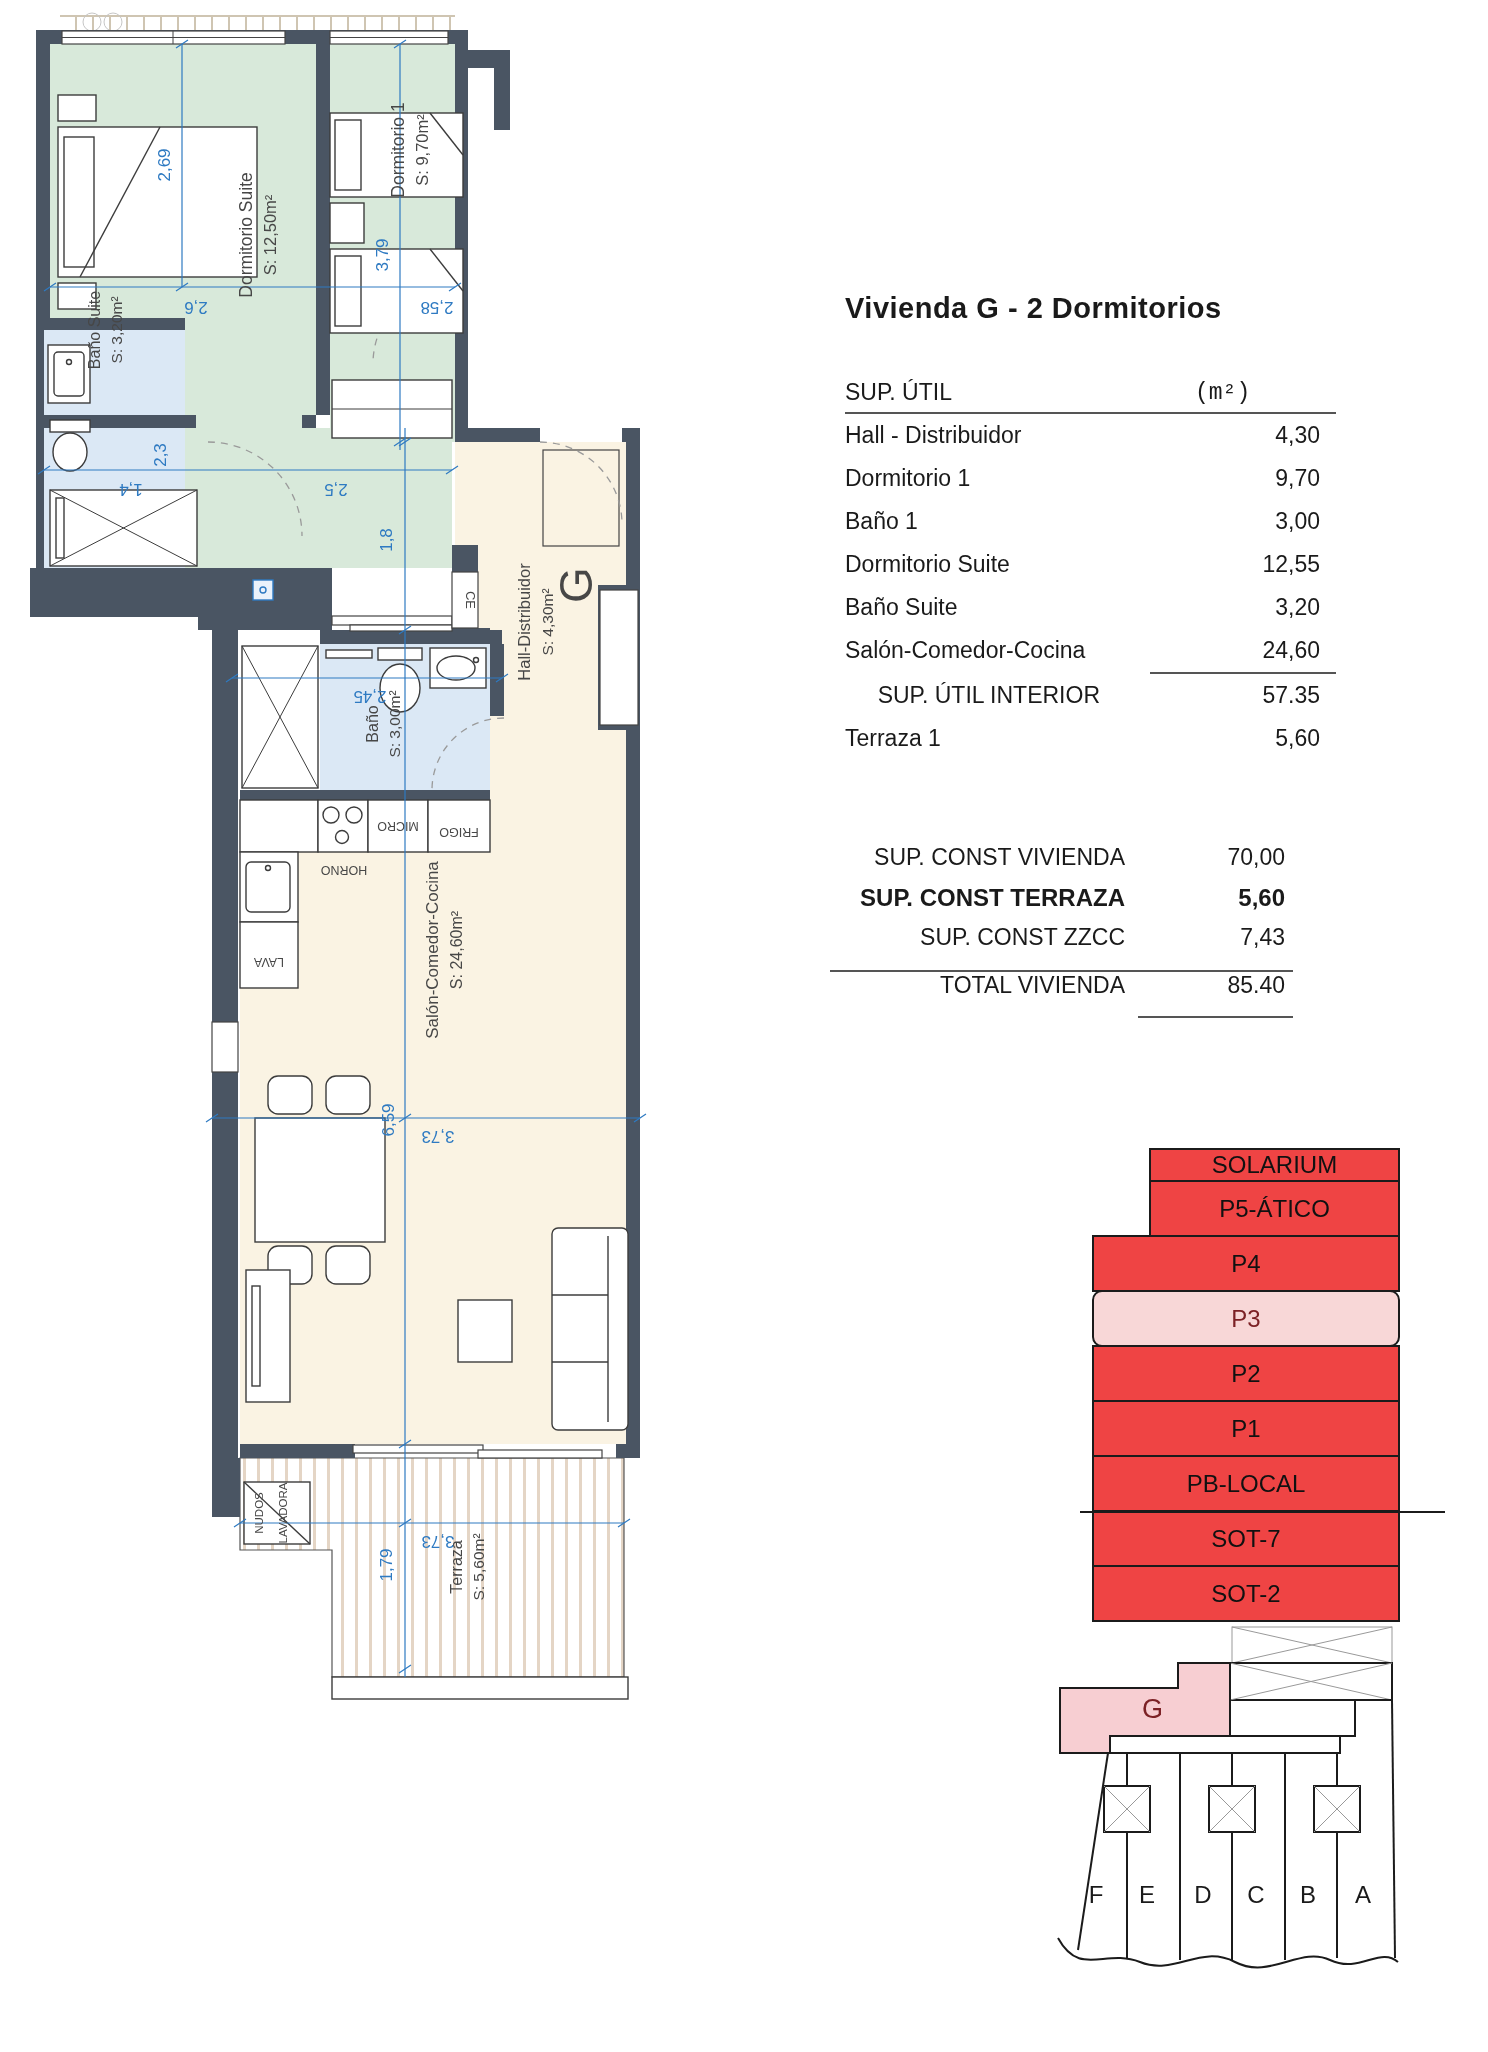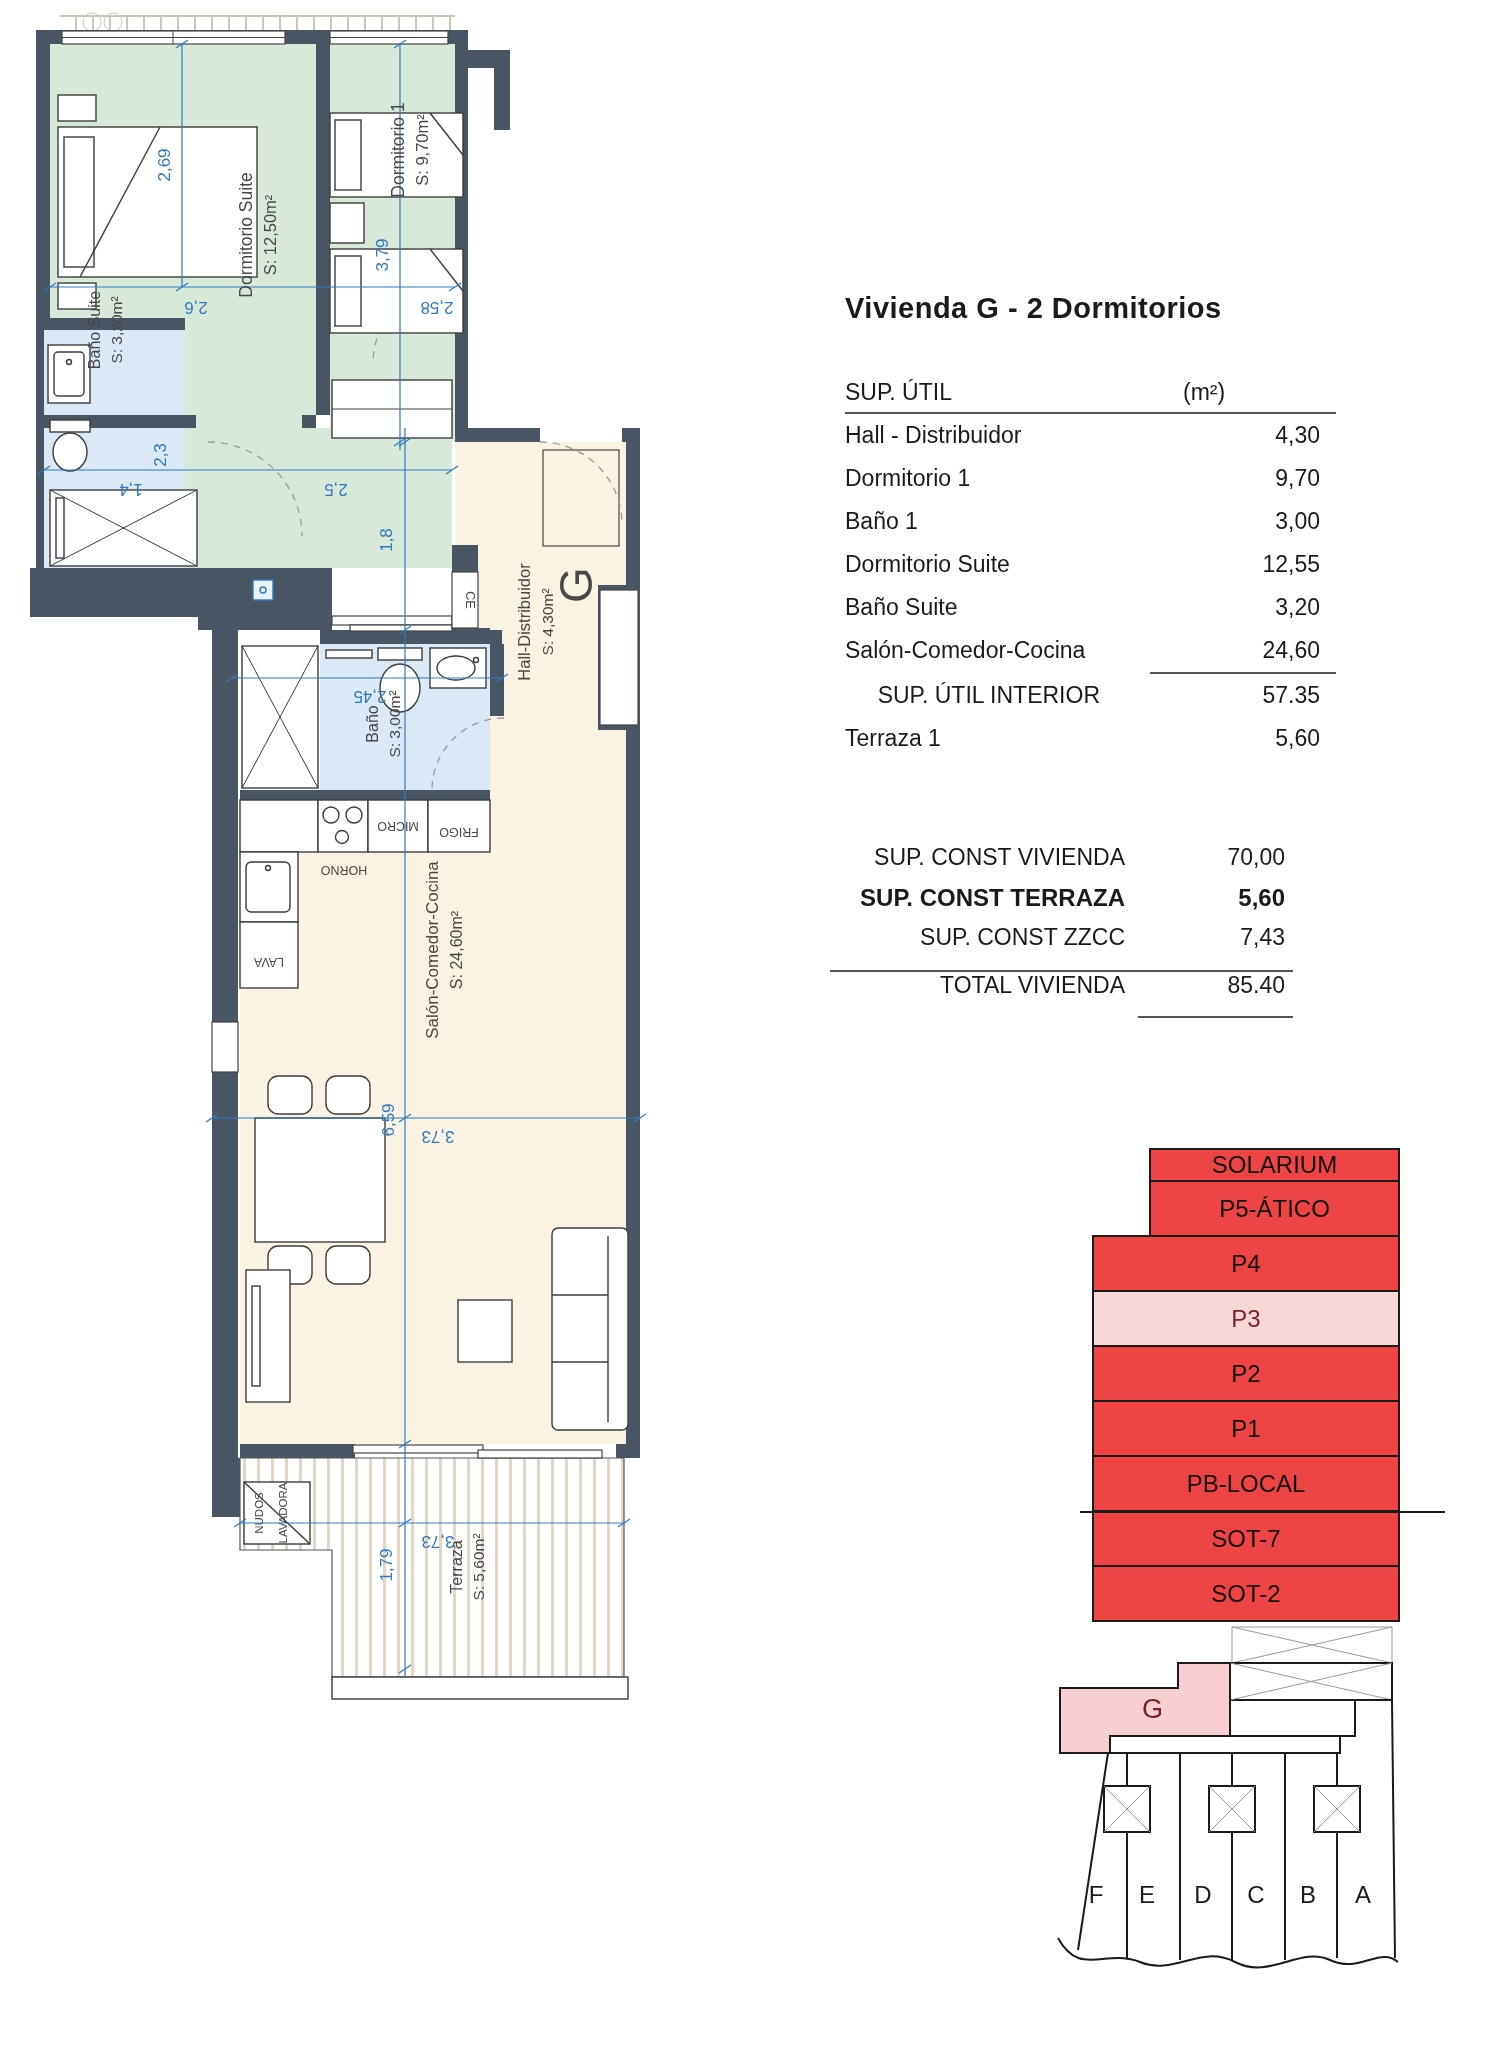--- a/index.html
+++ b/index.html
@@ -4,40 +4,40 @@
 <style>
   html,body{margin:0;padding:0;background:#fff;}
   .page{position:relative;width:1488px;height:2052px;background:#fff;overflow:hidden;
         font-family:"Liberation Sans",sans-serif;color:#1a1a1a;}
   .abs{position:absolute;}
   
   .title{left:845px;top:292px;font-size:29px;font-weight:bold;letter-spacing:.5px;}
   .t1{left:845px;top:370px;width:491px;font-size:23px;}
   .t1-head{position:relative;height:42px;border-bottom:2px solid #555;}
   .t1-head .h-label{position:absolute;left:0;bottom:6px;}
-  .t1-head .h-unit{position:absolute;left:338px;bottom:6px;}
+  .t1-head .h-unit{position:absolute;left:350px;bottom:6px;font-family:Liberation Mono, monospace;}
   .t1-row{display:flex;height:43px;align-items:center;}
   .t1-row .lbl{flex:1;}
   .t1-row .val{width:160px;text-align:right;padding-right:16px;}
   .t1-subline{margin-left:305px;border-top:2px solid #555;height:0;}
   .t1-row .lbl.ralign{text-align:right;padding-right:60px;}
   .t2{left:830px;top:844px;width:463px;font-size:23px;}
   .t2-row{display:flex;height:40px;align-items:flex-start;}
   .t2-row .lbl{flex:1;text-align:right;padding-right:50px;}
   .t2-row .val{width:110px;text-align:right;padding-right:8px;}
   .t2-row.em{font-weight:bold;font-size:24px;}
   .t2-topline{border-top:2px solid #555;height:0;margin-top:6px;}
   .t2-underline{margin-left:308px;border-top:2px solid #555;height:0;margin-top:4px;}
   
   .floors{left:1092px;top:1148px;width:308px;}
   .fl{position:relative;box-sizing:border-box;border:2px solid #1b1b1b;background:#ef4444;height:57px;
       margin-top:-2px;display:flex;align-items:center;justify-content:center;font-size:24px;color:#111;}
   .fl.first{height:34px;margin-top:0;}
   .fl.narrow{width:251px;margin-left:57px;}
-  .fl.hl{background:#f8d7d7;color:#7c2125;}
+  .fl.hl{background:#f8d7d7;color:#7c2125;border-radius:10px;}
   .groundline{position:absolute;left:-12px;top:363px;width:365px;border-top:2px solid #1b1b1b;}
   svg{display:block;}
   svg text{font-family:"Liberation Sans",sans-serif;}
 </style>
 </head>
 <body>
 
 <div class="page">
 
   <svg class="abs" style="left:0;top:0" width="660" height="1810" viewBox="0 0 660 1810">

